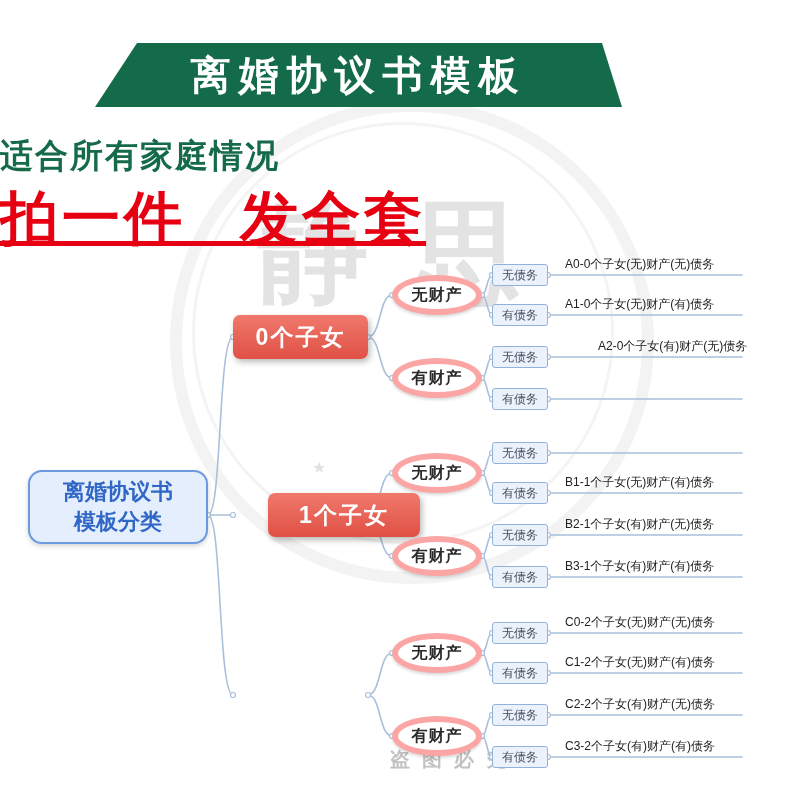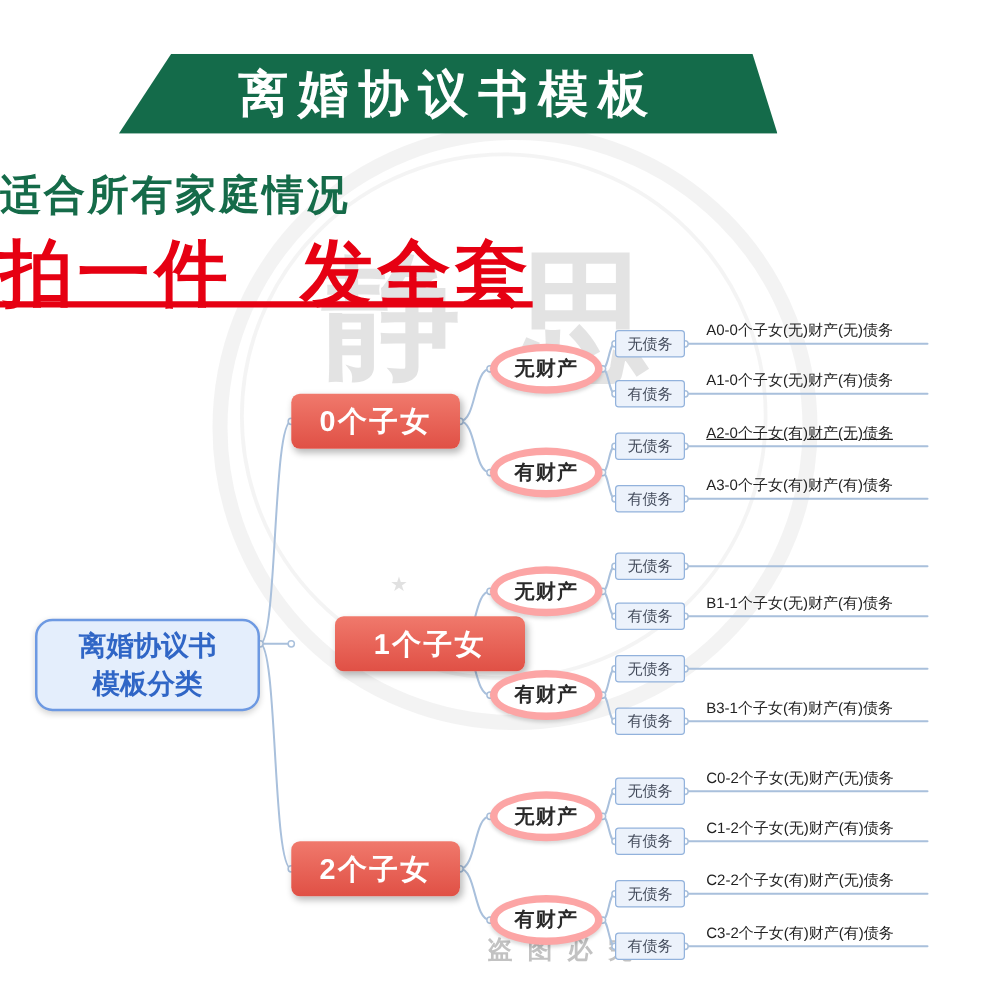--- a/index.html
+++ b/index.html
@@ -143,28 +143,27 @@
       <circle cx="492" cy="633" r="2.5" class="jdot"></circle>
       <circle cx="548" cy="633" r="2.5" class="jdot"></circle>
       <circle cx="492" cy="673" r="2.5" class="jdot"></circle>
       <circle cx="548" cy="673" r="2.5" class="jdot"></circle>
       <circle cx="492" cy="715" r="2.5" class="jdot"></circle>
       <circle cx="548" cy="715" r="2.5" class="jdot"></circle>
       <circle cx="492" cy="757" r="2.5" class="jdot"></circle>
       <circle cx="548" cy="757" r="2.5" class="jdot"></circle>
     </svg>
 
-  <div class="node root" style="left:28px;top:495px;width:180px;height:74px;">
+  <div class="node root" style="left:28px;top:470px;width:180px;height:74px;">
     <div>离婚协议书</div>
     <div>模板分类</div>
   </div>
 
   <div class="node branch" style="left:233px;top:315px;width:135px;height:44px;">0个子女</div>
   <div class="node branch" style="left:233px;top:493px;width:152px;height:44px;margin-left:35px;">1个子女</div>
-  <div class="node branch" style="left:233px;top:673px;width:135px;height:44px;">2个子女</div>
 
   <div class="node oval" style="left:392px;top:275px;width:90px;height:40px;">无财产</div>
   <div class="node oval" style="left:392px;top:358px;width:90px;height:40px;">有财产</div>
   <div class="node oval" style="left:392px;top:453px;width:90px;height:40px;">无财产</div>
   <div class="node oval" style="left:392px;top:536px;width:90px;height:40px;">有财产</div>
   <div class="node oval" style="left:392px;top:633px;width:90px;height:40px;">无财产</div>
   <div class="node oval" style="left:392px;top:716px;width:90px;height:40px;">有财产</div>
 
   <div class="node debt" style="left:492px;top:264px;width:56px;height:22px;">无债务</div>
   <div class="node debt" style="left:492px;top:304px;width:56px;height:22px;">有债务</div>
@@ -174,22 +173,22 @@
   <div class="node debt" style="left:492px;top:482px;width:56px;height:22px;">有债务</div>
   <div class="node debt" style="left:492px;top:524px;width:56px;height:22px;">无债务</div>
   <div class="node debt" style="left:492px;top:566px;width:56px;height:22px;">有债务</div>
   <div class="node debt" style="left:492px;top:622px;width:56px;height:22px;">无债务</div>
   <div class="node debt" style="left:492px;top:662px;width:56px;height:22px;">有债务</div>
   <div class="node debt" style="left:492px;top:704px;width:56px;height:22px;">无债务</div>
   <div class="node debt" style="left:492px;top:746px;width:56px;height:22px;">有债务</div>
 
   <div class="leaf" style="left:565px;top:255px;">A0-0个子女(无)财产(无)债务</div>
   <div class="leaf" style="left:565px;top:295px;">A1-0个子女(无)财产(有)债务</div>
-  <div class="leaf" style="left:565px;top:337px;text-decoration:underline;">A2-0个子女(有)财产(无)债务</div>
-  <div class="leaf" style="left:565px;top:379px;">A3-0个子女(有)财产(有)债务</div>
+  <div class="leaf" style="left:598px;top:337px;">A2-0个子女(有)财产(无)债务</div>
   <div class="leaf" style="left:565px;top:473px;">B1-1个子女(无)财产(有)债务</div>
+  <div class="leaf" style="left:565px;top:515px;">B2-1个子女(有)财产(无)债务</div>
   <div class="leaf" style="left:565px;top:557px;">B3-1个子女(有)财产(有)债务</div>
   <div class="leaf" style="left:565px;top:613px;">C0-2个子女(无)财产(无)债务</div>
   <div class="leaf" style="left:565px;top:653px;">C1-2个子女(无)财产(有)债务</div>
   <div class="leaf" style="left:565px;top:695px;">C2-2个子女(有)财产(无)债务</div>
   <div class="leaf" style="left:565px;top:737px;">C3-2个子女(有)财产(有)债务</div>
 
 </div>
 
 </body></html>

